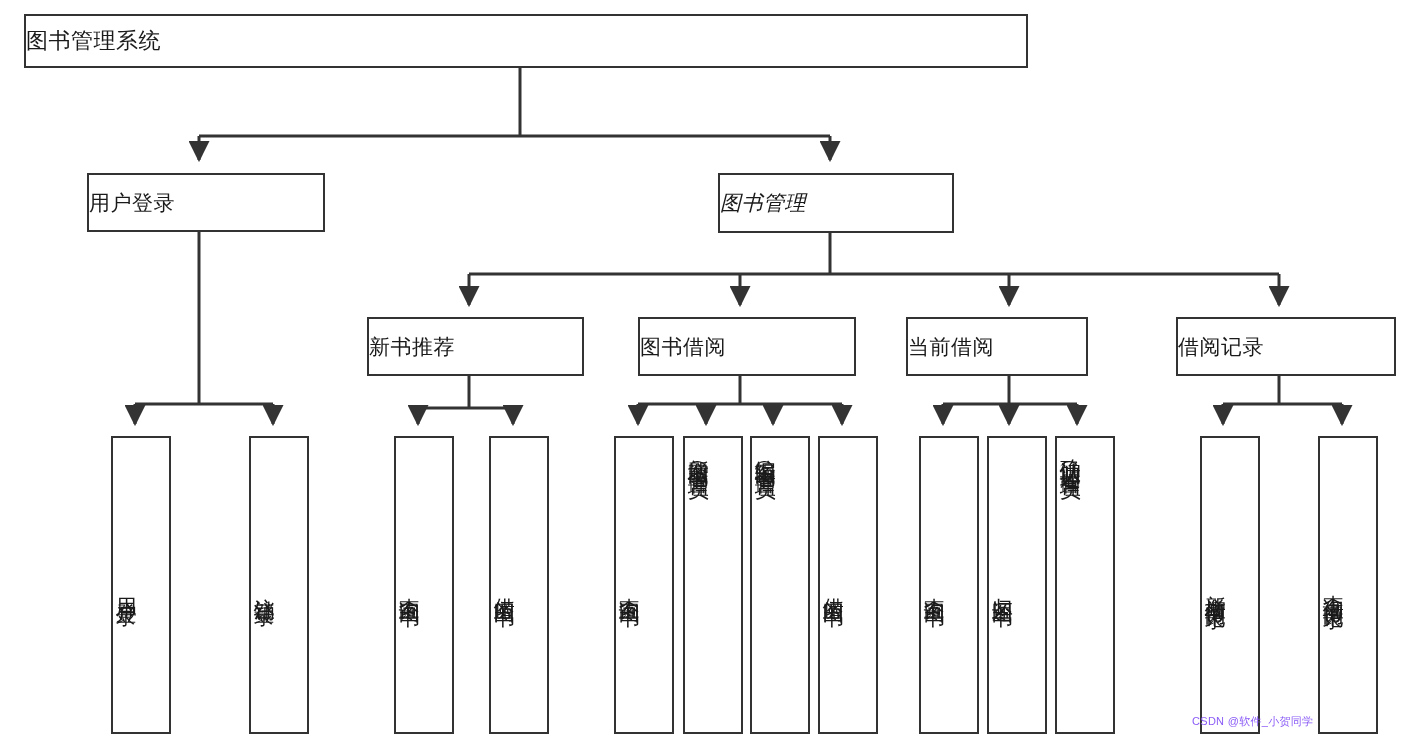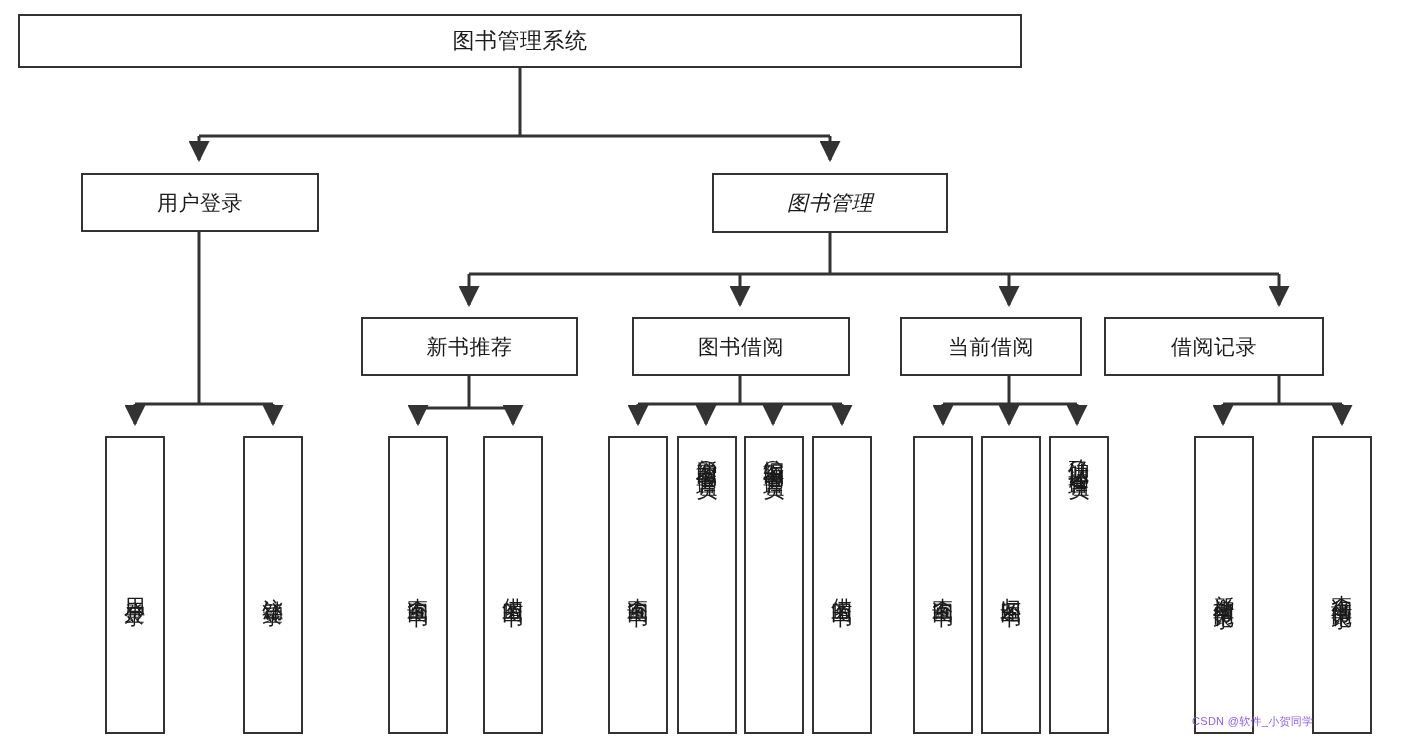--- a/index.html
+++ b/index.html
@@ -27,22 +27,22 @@
     height: 747px;
     pointer-events: none;
   }
   .node {
     position: absolute;
     box-sizing: border-box;
     background: #ffffff;
     border: 2.5px solid #333333;
     display: flex;
     align-items: center;
-    justify-content: center;
     color: #1a1a1a;
+    margin-left: 6px;
   }
   .node-h {
     font-size: 21px;
     letter-spacing: 0.5px;
     white-space: nowrap;
   }
   .node-root .node-h { font-size: 22px; }
   .node-leaf {
     align-items: flex-start;
     padding-top: 4px;
@@ -137,21 +137,21 @@
 
   <div class="node" style="left:361px; top:317px; width:217px; height:59px;">
     <span class="node-h">新书推荐</span>
   </div>
   <div class="node" style="left:632px; top:317px; width:218px; height:59px;">
     <span class="node-h">图书借阅</span>
   </div>
   <div class="node" style="left:900px; top:317px; width:182px; height:59px;">
     <span class="node-h">当前借阅</span>
   </div>
-  <div class="node" style="left:1104px; top:317px; width:220px; height:59px;">
+  <div class="node" style="left:1170px; top:317px; width:220px; height:59px;">
     <span class="node-h">借阅记录</span>
   </div>
 
   <div class="node node-leaf" style="left:105px; top:436px; width:60px; height:298px;">
     <span class="vtext vtext-mid">用户登录</span>
   </div>
   <div class="node node-leaf" style="left:243px; top:436px; width:60px; height:298px;">
     <span class="vtext vtext-mid">注销登录</span>
   </div>
 

